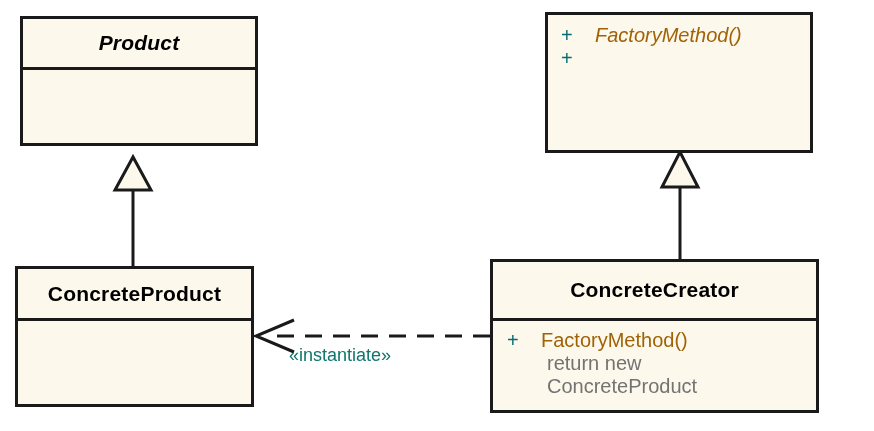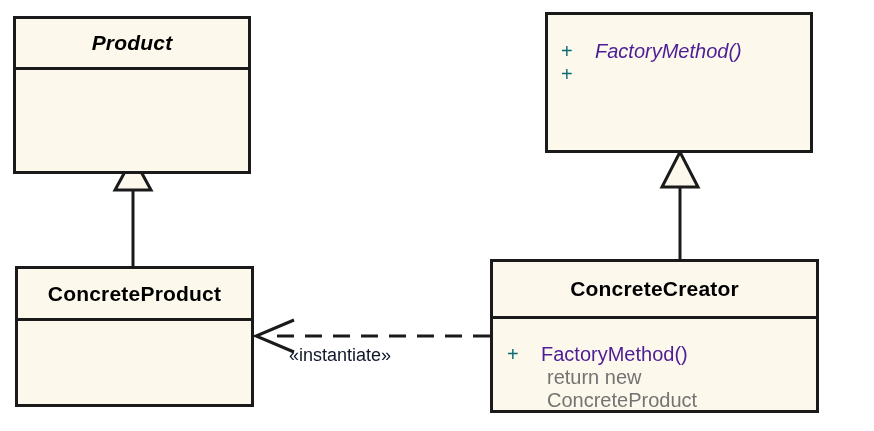--- a/index.html
+++ b/index.html
@@ -59,22 +59,21 @@
     white-space: nowrap;
     line-height: 1.15;
   }
   .member-vis {
     width: 34px;
     flex: 0 0 34px;
     text-align: left;
     color: #0a6b73;
   }
   .member-sig {
-    color: #4c1d95;
-    margin-top: 16px;
+    color: #a16207;
   }
   .abstract-member .member-sig {
     font-style: italic;
   }
   .note-line {
     color: #737373;
     font-size: 20px;
     white-space: nowrap;
     line-height: 1.15;
   }
@@ -85,21 +84,21 @@
     left: 0;
     top: 0;
     width: 874px;
     height: 431px;
     pointer-events: none;
     overflow: visible;
   }
   .stereotype-label {
     position: absolute;
     font-size: 18px;
-    color: #0f172a;
+    color: #0f766e;
     white-space: nowrap;
     font-style: normal;
   }
 </style>
 </head>
 <body>
 
 <div id="canvas">
 
   <svg class="connector-svg" viewBox="0 0 874 431" xmlns="http://www.w3.org/2000/svg">
@@ -116,21 +115,21 @@
       <polygon points="680,152 662,187 698,187" fill="#fdf8ec" stroke="#1a1a1a" stroke-width="3" stroke-linejoin="miter"></polygon>
     </g>
 
      ConcreteProduct («instantiate») --&gt;
     <g>
       <line x1="490" y1="336" x2="268" y2="336" stroke="#1a1a1a" stroke-width="3" stroke-dasharray="17,11"></line>
       <polyline points="294,320 256,336 294,352" fill="none" stroke="#1a1a1a" stroke-width="3" stroke-linecap="butt" stroke-linejoin="miter"></polyline>
     </g>
   </svg>
 
-  <div class="uml-class" style="left:13px; top:16px; width:238px; height:158px;">
+  <div class="uml-class" style="left:20px; top:16px; width:238px; height:130px;">
     <div class="uml-name-compartment" style="height:51px;">
       <span class="uml-class-name abstract-name">Product</span>
     </div>
     <div class="uml-members-compartment"></div>
   </div>
 
   <div class="uml-class" style="left:545px; top:12px; width:268px; height:141px;">
     <div class="uml-members-compartment" style="padding:9px 0 0 13px;">
       <div class="member-row abstract-member">
         <span class="member-vis">+</span>

